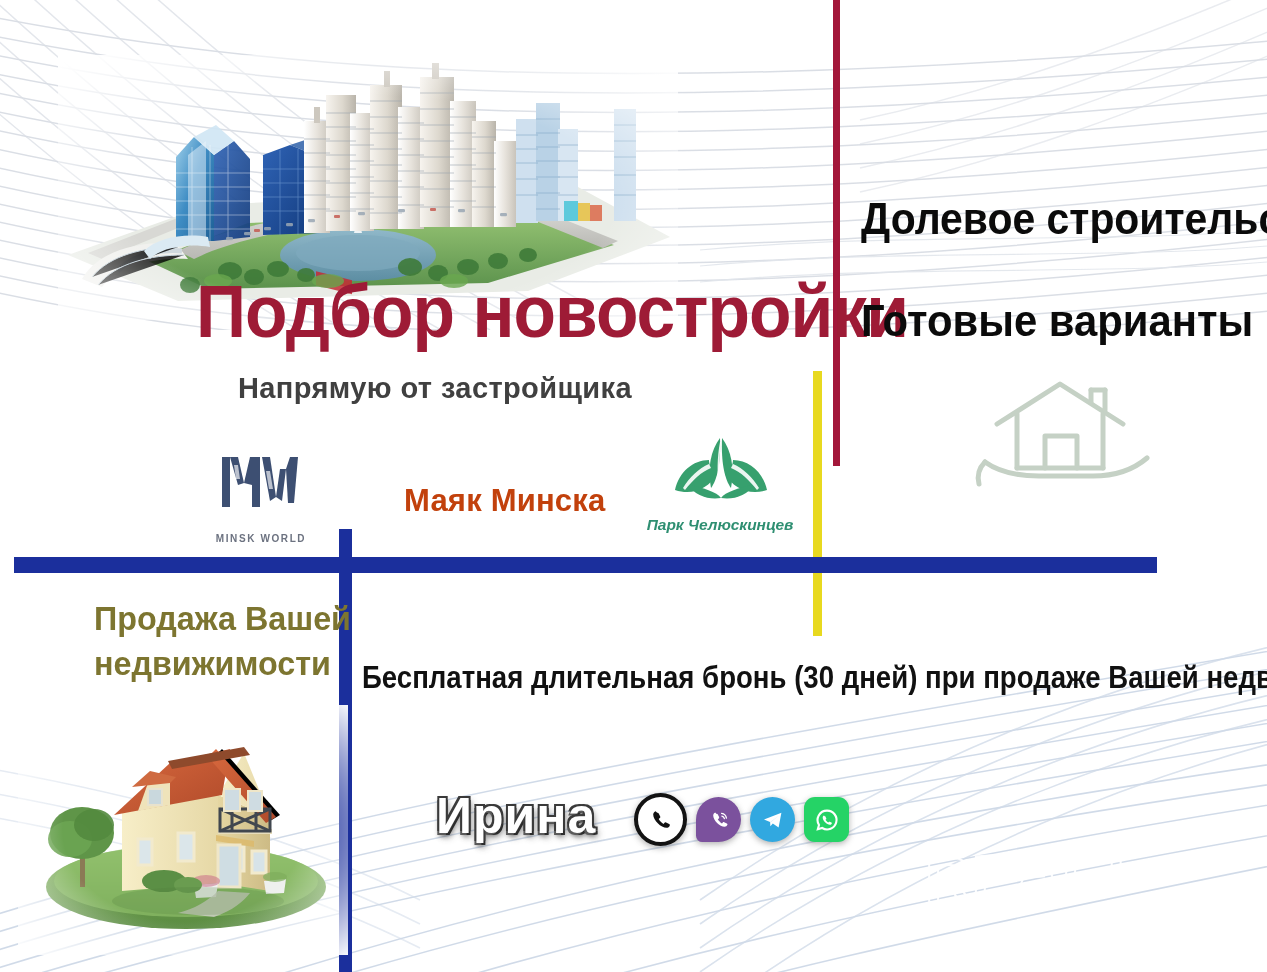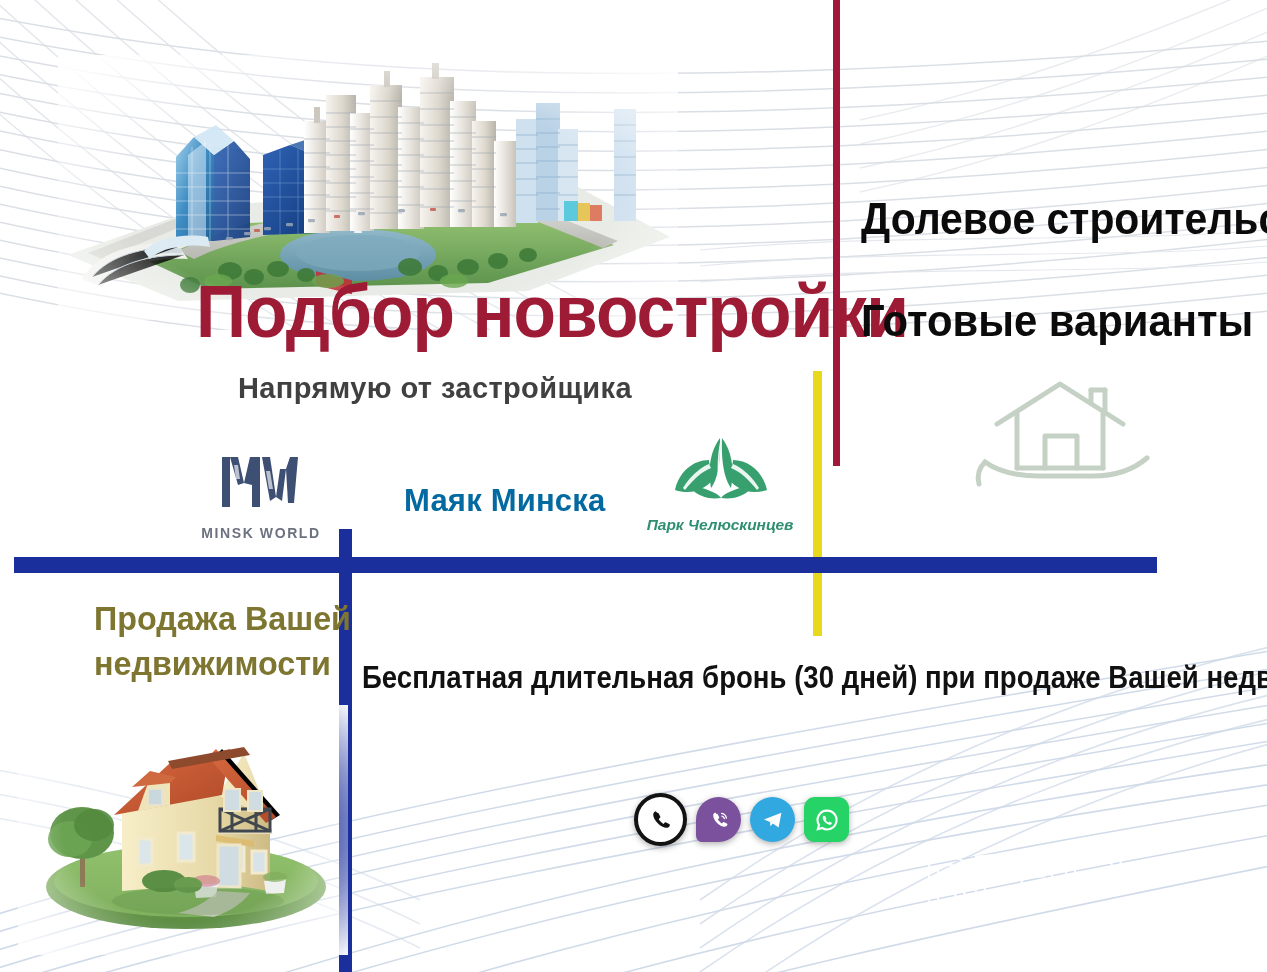--- a/index.html
+++ b/index.html
@@ -101,33 +101,33 @@
 
   
   .logo-mw {
     position: absolute;
     left: 186px; top: 455px;
     width: 150px; height: 100px;
     text-align: center;
   }
   .logo-mw-mark { height: 58px; }
   .logo-mw-text {
-    font-size: 14px;
+    font-size: 10px;
     font-weight: bold;
     color: #6c7280;
     letter-spacing: 1.6px;
-    margin-top: 8px;
+    margin-top: 16px;
   }
 
   .logo-mayak {
     position: absolute;
     left: 404px; top: 483px;
     font-size: 31px;
     font-weight: bold;
-    color: #0369a1;
+    color: #c2410c;
     letter-spacing: 0.2px;
     white-space: nowrap;
   }
 
   .logo-park {
     position: absolute;
     left: 640px; top: 430px;
     width: 160px;
     text-align: center;
     font-style: italic;
@@ -694,20 +694,21 @@
       <ellipse cx="76" cy="120" rx="20" ry="16" fill="#538a3e" opacity="0.9"></ellipse>
 
       <ellipse cx="180" cy="196" rx="86" ry="14" fill="#4c7a3c" opacity="0.22"></ellipse>
 
       <rect x="0" y="0" width="330" height="250" fill="url(#gFadeHouse)"></rect>
     </svg>
   </div>
 
   <div class="promo-line">Бесплатная длительная бронь (30 дней) при продаже Вашей недвижимости</div>
 
+  <div class="agent-name">Ирина</div>
 
   <div class="contacts">
     <div class="c-icon c-phone">
       <svg width="24" height="24" viewBox="0 0 24 24" aria-hidden="true">
         <path d="M6.6 3.2 C5.4 3.6 4.2 5 4.2 6.4 c0 5.6 7.8 13.4 13.4 13.4 1.4 0 2.8-1.2 3.2-2.4 .2-.7-.1-1.2-.7-1.5 l-3-1.5 c-.6-.3-1.2-.1-1.6 .4 l-.9 1.1 c-1.9-1-3.9-3-4.9-4.9 l1.1-.9 c.5-.4 .7-1 .4-1.6 l-1.5-3 c-.3-.6-.8-.9-1.5-.7 z" fill="#111111"></path>
       </svg>
     </div>
     <div class="c-icon c-viber">
       <svg width="24" height="24" viewBox="0 0 24 24" aria-hidden="true">
         <path d="M8.2 4.6 C7.2 5 6.2 6.2 6.2 7.4 c0 4.8 6.6 11.4 11.4 11.4 1.2 0 2.4-1 2.8-2 .2-.6-.1-1.1-.6-1.3 l-2.6-1.3 c-.5-.2-1-.1-1.4 .3 l-.8 1 c-1.6-.9-3.3-2.6-4.2-4.2 l1-.8 c.4-.4 .5-.9 .3-1.4 l-1.3-2.6 c-.2-.5-.7-.8-1.3-.6 z" fill="#ffffff"></path>

